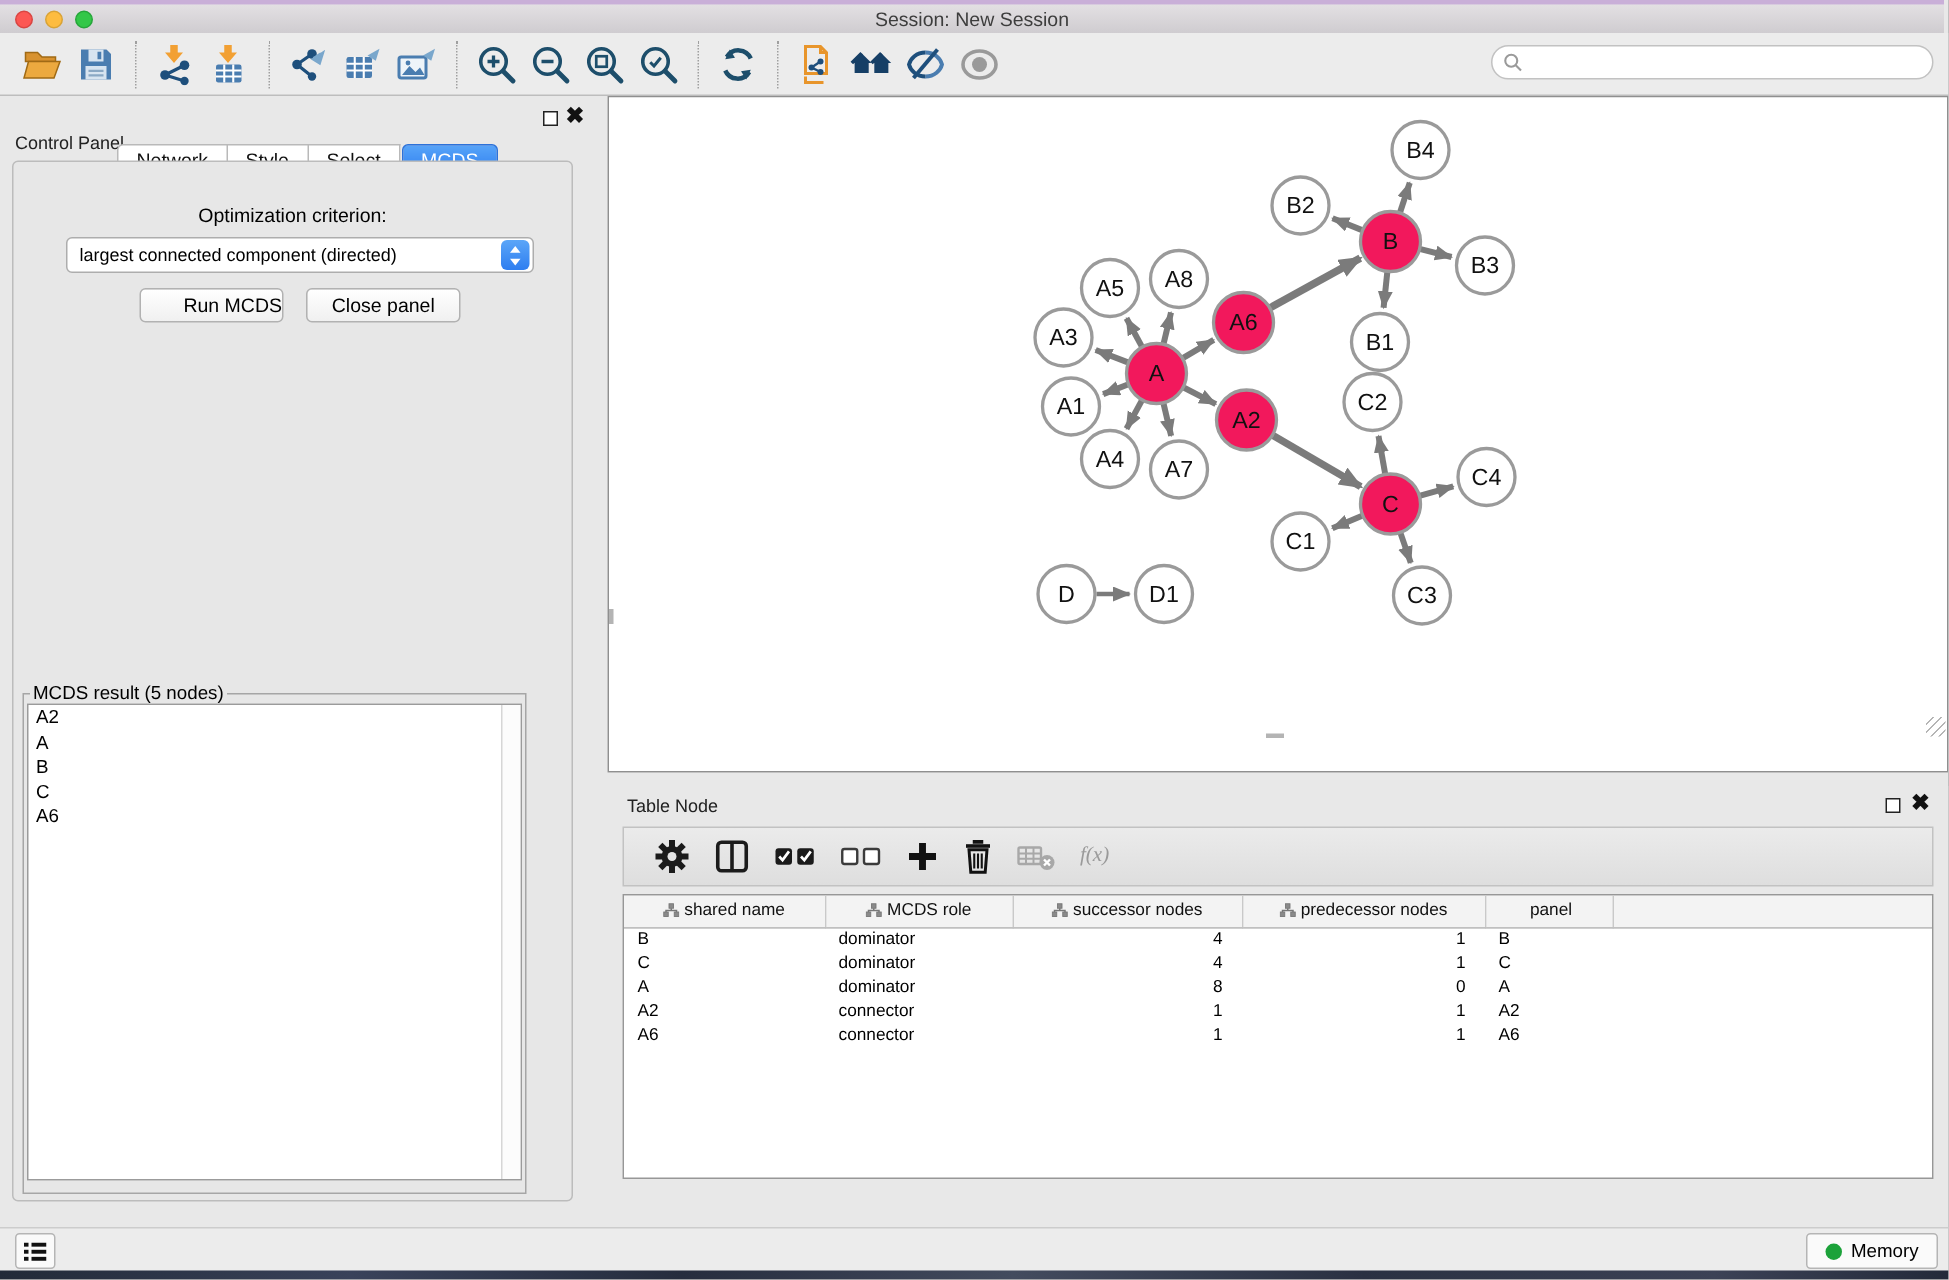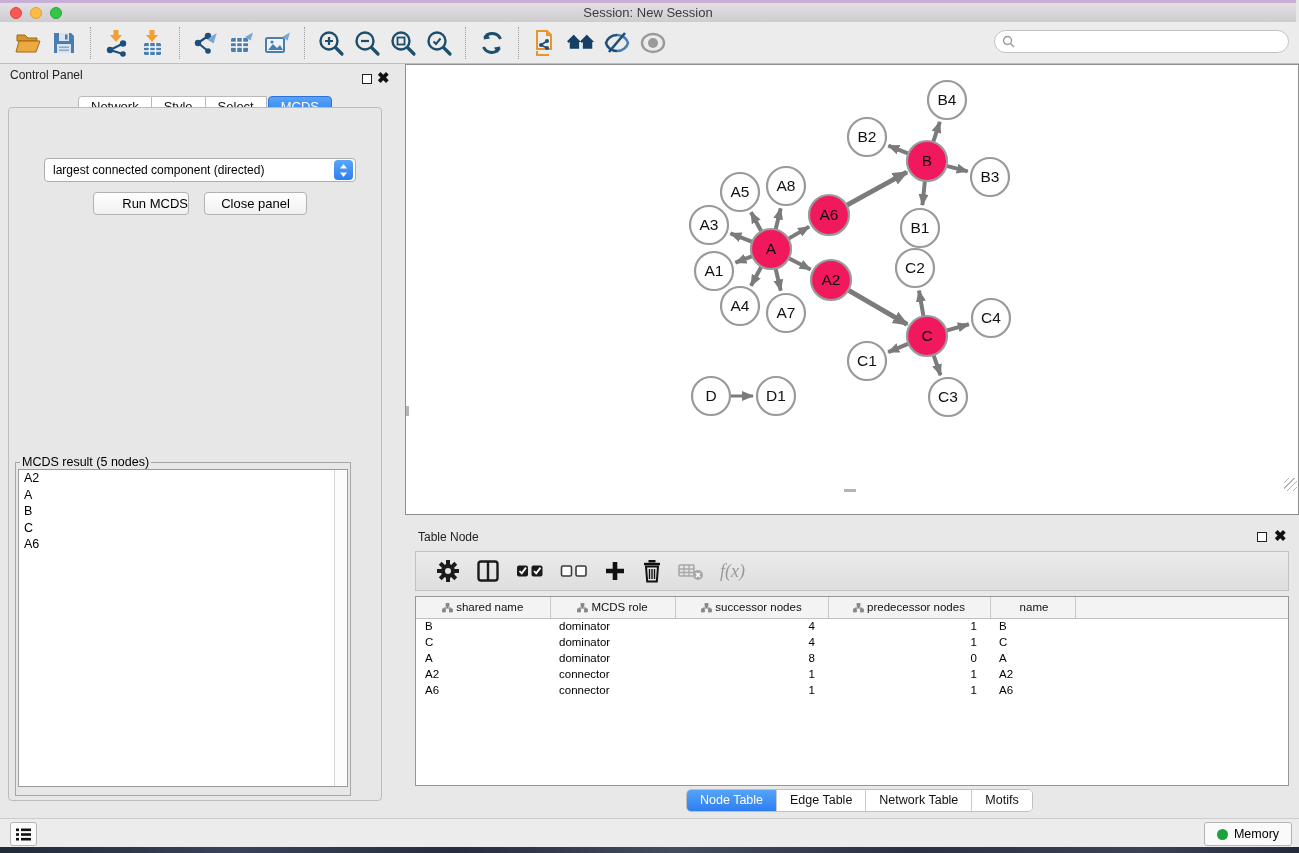--- a/index.html
+++ b/index.html
@@ -21,21 +21,21 @@
   .toolbar { position:absolute; left:0; top:22px; width:1299px; height:42px;
     background:#ececec; border-bottom:1px solid #bdbdbd; display:flex; align-items:center; padding-left:10px; }
   .tbtn { width:30px; height:30px; display:flex; align-items:center; justify-content:center; margin:0 3px; }
   .tsep { width:1px; height:32px; border-left:1px dotted #9f9f9f; margin:0 8px; }
   .search-wrap { position:absolute; right:10px; top:8px; width:295px; height:23px;
     border:1px solid #c2c2c2; border-radius:12px; background:#fff; display:flex; align-items:center; padding-left:7px; }
   .search-wrap input { border:none; outline:none; flex:1; height:18px; font-size:12px; background:transparent; margin-left:4px; }
 
   
   .cpanel { position:absolute; left:0; top:64px; width:390px; height:754px; }
-  .panel-title { position:absolute; left:10px; top:4px; font-size:12px; color:#222; }
+  .panel-title { position:absolute; left:10px; top:24px; font-size:12px; color:#222; }
   .float-box { position:absolute; width:10px; height:10px; border:1.5px solid #222; background:#fff; }
   .close-x { position:absolute; font-size:15px; font-weight:bold; color:#111; line-height:12px; }
   .cpanel .float-box { left:362px; top:10px; }
   .cpanel .close-x { left:377px; top:8px; }
   .tabs { position:absolute; left:78px; top:32px; height:21px; display:flex; }
   .tab { height:21px; line-height:19px; font-size:13px; padding:0 12px; background:#fff;
     border:1px solid #b9b9b9; border-left:none; color:#111; }
   .tab:first-child { border-left:1px solid #b9b9b9; border-radius:4px 0 0 4px; }
   .tab.active { background:linear-gradient(#57a4f8,#2e7ef0); color:#fff; border:1px solid #2d72d9;
     border-radius:4px; margin-left:1px; }
@@ -72,21 +72,21 @@
   .hscroll-mark { position:absolute; left:438px; bottom:0; width:12px; height:3px; background:#b4b4b4; }
 
   
   .tpanel { position:absolute; left:405px; top:524px; width:894px; height:294px; background:#e8e8e8; }
   .tpanel .panel-title { left:13px; top:6px; }
   .tpanel .float-box { left:852px; top:8px; }
   .tpanel .close-x { left:869px; top:6px; }
   .ttoolbar { position:absolute; left:10px; top:27px; width:874px; height:40px;
     background:linear-gradient(#ebebeb,#dedede); border:1px solid #c2c2c2; display:flex; align-items:center; padding-left:12px; }
   .ttbtn { height:28px; display:flex; align-items:center; justify-content:center; margin:0 8px; }
-  .fx { font-family:"Liberation Serif", serif; font-style:italic; font-size:18px; color:#9a9a9a; }
+  .fx { font-family:"Liberation Serif", serif; font-style:italic; font-size:14px; color:#9a9a9a; }
   .tablebox { position:absolute; left:10px; top:72px; width:874px; height:190px;
     background:#fff; border:1px solid #979797; overflow:hidden; }
   table.node-table { border-collapse:collapse; table-layout:fixed; width:872px; font-size:11.5px;padding-left:44px; }
   table.node-table th { height:21px; background:#f3f3f3; border-bottom:1px solid #c0c0c0;
     border-right:1px solid #c9c9c9; font-weight:normal; color:#111; text-align:center; overflow:hidden; white-space:nowrap; }
   table.node-table th .hlbl { vertical-align:1px; margin-left:3px; }
   table.node-table td { height:16px; color:#000; padding:0 0 0 9px; white-space:nowrap; overflow:hidden; }
   table.node-table td.num { text-align:right; padding:0 13px 0 0; }
   .col0{width:134px}.col1{width:125px}.col2{width:153px}.col3{width:162px}.col4{width:85px}.col5{width:213px}
   .bottom-tabs { position:absolute; left:281px; top:265px; height:23px; display:flex;
@@ -262,20 +262,21 @@
     <div class="panel-title">Control Panel</div>
     <div class="float-box"></div>
     <div class="close-x">✖</div>
     <div class="tabs">
       <div class="tab">Network</div>
       <div class="tab">Style</div>
       <div class="tab">Select</div>
       <div class="tab active">MCDS</div>
     </div>
     <div class="cpanel-content">
+      <div class="opt-label">Optimization criterion:</div>
       <div class="combo">
         <div class="val">largest connected component (directed)</div>
         <div class="stepper">
           <svg width="9" height="15" viewBox="0 0 9 15">
               <path d="M4.5 1 L8 5.5 H1 z" fill="#fff"></path>
               <path d="M1 9.5 H8 L4.5 14 z" fill="#fff"></path>
             </svg>
         </div>
       </div>
       <div class="btn btn-run">Run MCDS</div>
@@ -472,21 +473,21 @@
                   <path d="M5.5 3.5 v1.5 M2 6 v-1 h7 v1" fill="none" stroke="#777"></path>
                 </svg><span class="hlbl">successor nodes</span></th>
               <th><svg width="11" height="10" viewBox="0 0 11 10" style="vertical-align:-1px">
                   <g fill="#8a8a8a" stroke="#777" stroke-width="0.6">
                     <rect x="4" y="0.5" width="3" height="3"></rect>
                     <rect x="0.5" y="6" width="3" height="3"></rect>
                     <rect x="7.5" y="6" width="3" height="3"></rect>
                   </g>
                   <path d="M5.5 3.5 v1.5 M2 6 v-1 h7 v1" fill="none" stroke="#777"></path>
                 </svg><span class="hlbl">predecessor nodes</span></th>
-              <th><span class="hlbl">name</span></th>
+              <th><span class="hlbl">panel</span></th>
               <th></th>
             </tr>
           </thead>
         <tbody id="ntBody">
             <tr>
               <td>B</td>
               <td>dominator</td>
               <td class="num">4</td>
               <td class="num">1</td>
               <td>B</td>
@@ -520,26 +521,20 @@
               <td>A6</td>
               <td>connector</td>
               <td class="num">1</td>
               <td class="num">1</td>
               <td>A6</td>
               <td></td>
             </tr>
           </tbody>
       </table>
     </div>
-    <div class="bottom-tabs">
-      <div class="btab active">Node Table</div>
-      <div class="btab">Edge Table</div>
-      <div class="btab">Network Table</div>
-      <div class="btab">Motifs</div>
-    </div>
   </div>
 
   <div class="statusbar">
     <div class="sbtn list">
       <svg width="15" height="13" viewBox="0 0 15 13">
           <g fill="#111">
             <rect x="0" y="0.5" width="3" height="2.6"></rect>
             <rect x="5" y="0.5" width="10" height="2.6"></rect>
             <rect x="0" y="5.2" width="3" height="2.6"></rect>
             <rect x="5" y="5.2" width="10" height="2.6"></rect>

